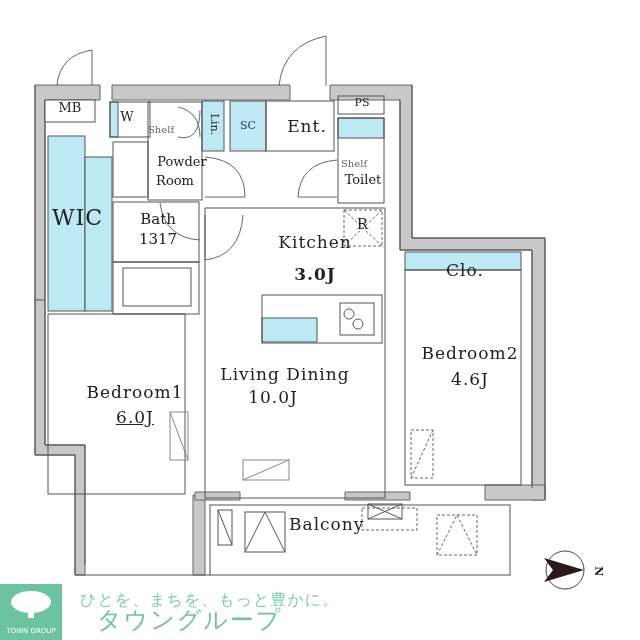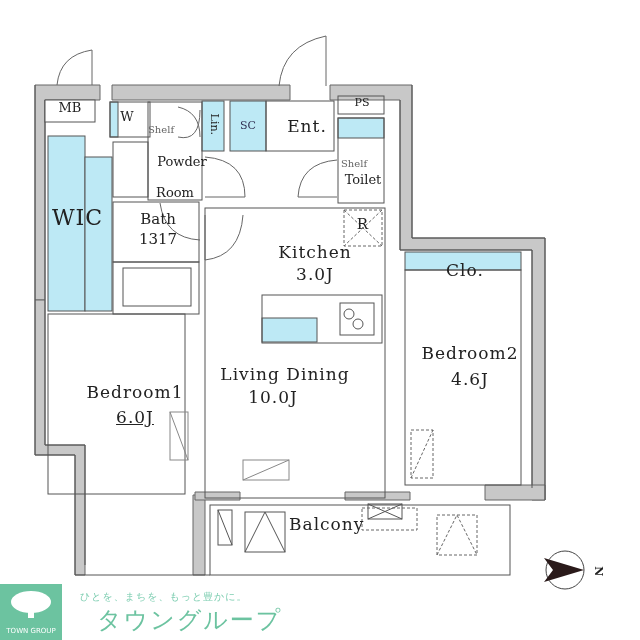--- a/index.html
+++ b/index.html
@@ -5,21 +5,21 @@
   html,body{margin:0;padding:0;background:#fff;}
   body{width:640px;height:640px;position:relative;overflow:hidden;font-family:"DejaVu Serif","Liberation Serif",serif;}
   #plan{position:absolute;left:0;top:0;}
   .lbl{position:absolute;color:#222;font-family:"DejaVu Serif","Liberation Serif",serif;text-align:center;white-space:nowrap;line-height:1.15;}
   .lbl.big{font-size:17px;letter-spacing:1px;}
   .lbl.mid{font-size:13px;}
   .lbl.sm{font-size:11px;}
   .lbl.xs{font-size:10px;color:#666;}
   .logo-box{position:absolute;left:0;top:584px;width:62px;height:56px;background:#6cc3a0;}
   .logo-text{position:absolute;left:0;top:627px;width:62px;font-family:"DejaVu Sans","Liberation Sans",sans-serif;font-size:7px;color:#fff;text-align:center;}
-  .tagline{position:absolute;left:80px;top:590px;font-family:"DejaVu Sans","Liberation Sans",sans-serif;font-size:10px;color:#7ccdb0;letter-spacing:1px;}
+  .tagline{position:absolute;left:80px;top:590px;font-family:"DejaVu Sans","Liberation Sans",sans-serif;font-size:16px;color:#7ccdb0;letter-spacing:1px;}
   .brand{position:absolute;left:76px;top:604px;font-family:"DejaVu Sans","Liberation Sans",sans-serif;font-size:24px;color:#6cc3a0;letter-spacing:2px;margin-left:21px;}
   .north{position:absolute;left:539px;top:548px;}
 </style>
 </head>
 <body>
 
 <svg id="plan" width="640" height="640" viewBox="0 0 640 640">
   <g fill="#c8c8c8" stroke="#666" stroke-width="1">
 
     <path d="M35,85 H100 V100 H45 V300 H35 Z"></path>
@@ -108,27 +108,27 @@
 <div class="lbl mid" style="left:50px;top:101px;width:40px;">MB</div>
 <div class="lbl mid" style="left:117px;top:110px;width:20px;">W</div>
 <div class="lbl xs" style="left:148px;top:124px;">Shelf</div>
 <div class="lbl sm" style="left:199px;top:118px;width:30px;transform:rotate(90deg);">Lin.</div>
 <div class="lbl sm" style="left:233px;top:120px;width:30px;color:#335;">SC</div>
 <div class="lbl big" style="left:282px;top:117px;width:50px;">Ent.</div>
 <div class="lbl sm" style="left:342px;top:97px;width:40px;">PS</div>
 <div class="lbl xs" style="left:341px;top:158px;">Shelf</div>
 <div class="lbl mid" style="left:338px;top:173px;width:50px;">Toilet</div>
 <div class="lbl mid" style="left:148px;top:155px;width:54px;padding-left:7px;">Powder</div>
-<div class="lbl mid" style="left:148px;top:174px;width:54px;margin-top:12px;">Room</div>
+<div class="lbl mid" style="left:148px;top:174px;width:54px;">Room</div>
 <div class="lbl big" style="left:52px;top:205px;font-size:22px;">WIC</div>
 <div class="lbl mid" style="left:128px;top:211px;width:60px;font-size:15px;text-align:center;">Bath</div>
 <div class="lbl mid" style="left:128px;top:231px;width:60px;font-size:15px;">1317</div>
 <div class="lbl mid" style="left:350px;top:216px;width:25px;font-size:15px;">R</div>
-<div class="lbl big" style="left:265px;top:243px;width:100px;">Kitchen</div>
-<div class="lbl big" style="left:265px;top:265px;width:100px;">3.0J</div>
+<div class="lbl big" style="left:265px;top:233px;width:100px;">Kitchen</div>
+<div class="lbl big" style="left:265px;top:265px;width:100px;font-weight:bold;">3.0J</div>
 <div class="lbl big" style="left:440px;top:261px;width:50px;">Clo.</div>
 <div class="lbl big" style="left:420px;top:344px;width:100px;">Bedroom2</div>
 <div class="lbl big" style="left:420px;top:370px;width:100px;">4.6J</div>
 <div class="lbl big" style="left:210px;top:365px;width:150px;">Living Dining</div>
 <div class="lbl big" style="left:198px;top:388px;width:150px;">10.0J</div>
 <div class="lbl big" style="left:80px;top:383px;width:110px;">Bedroom1</div>
 <div class="lbl big" style="left:80px;top:408px;width:110px;text-decoration:underline;">6.0J</div>
 <div class="lbl big" style="left:289px;top:515px;">Balcony</div>
 
 <svg class="north" width="80" height="50">

